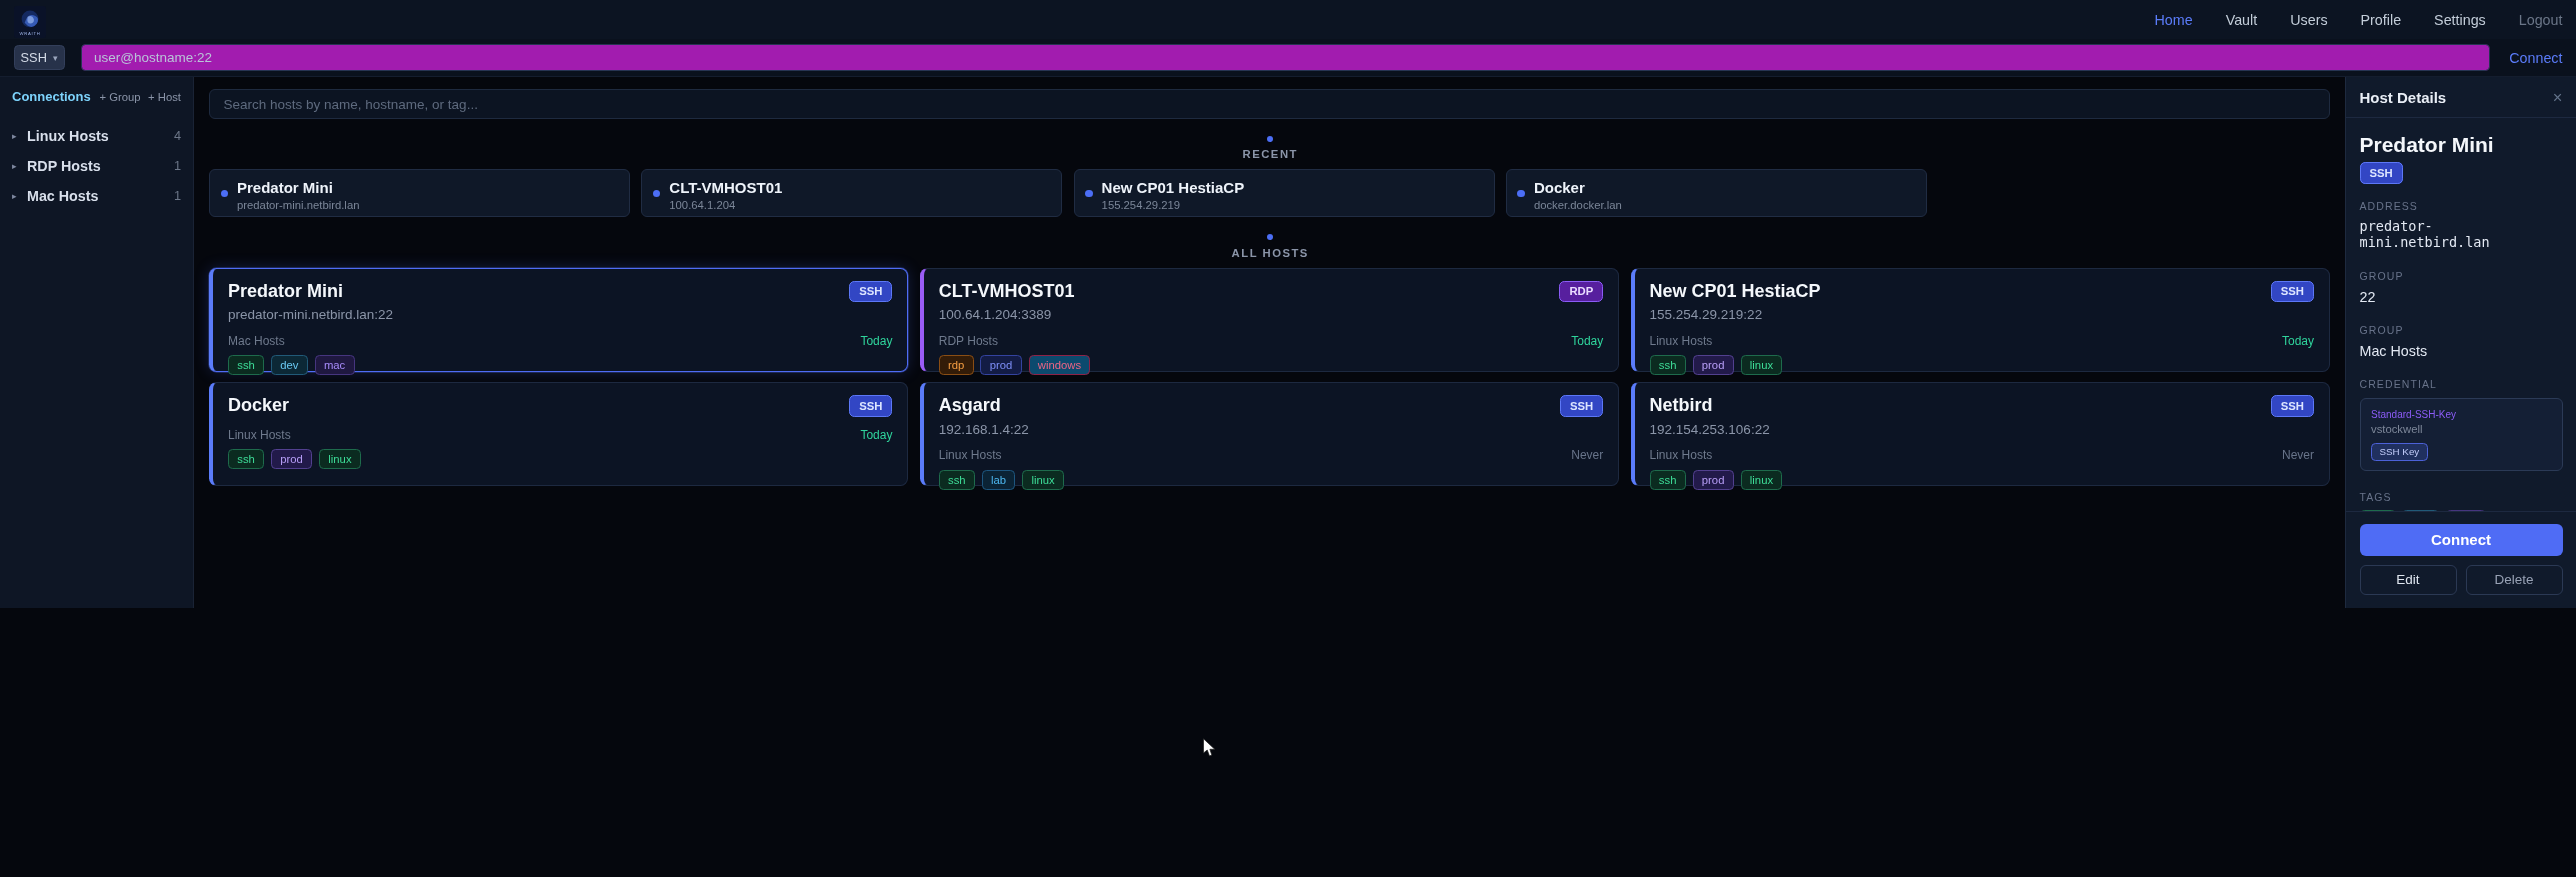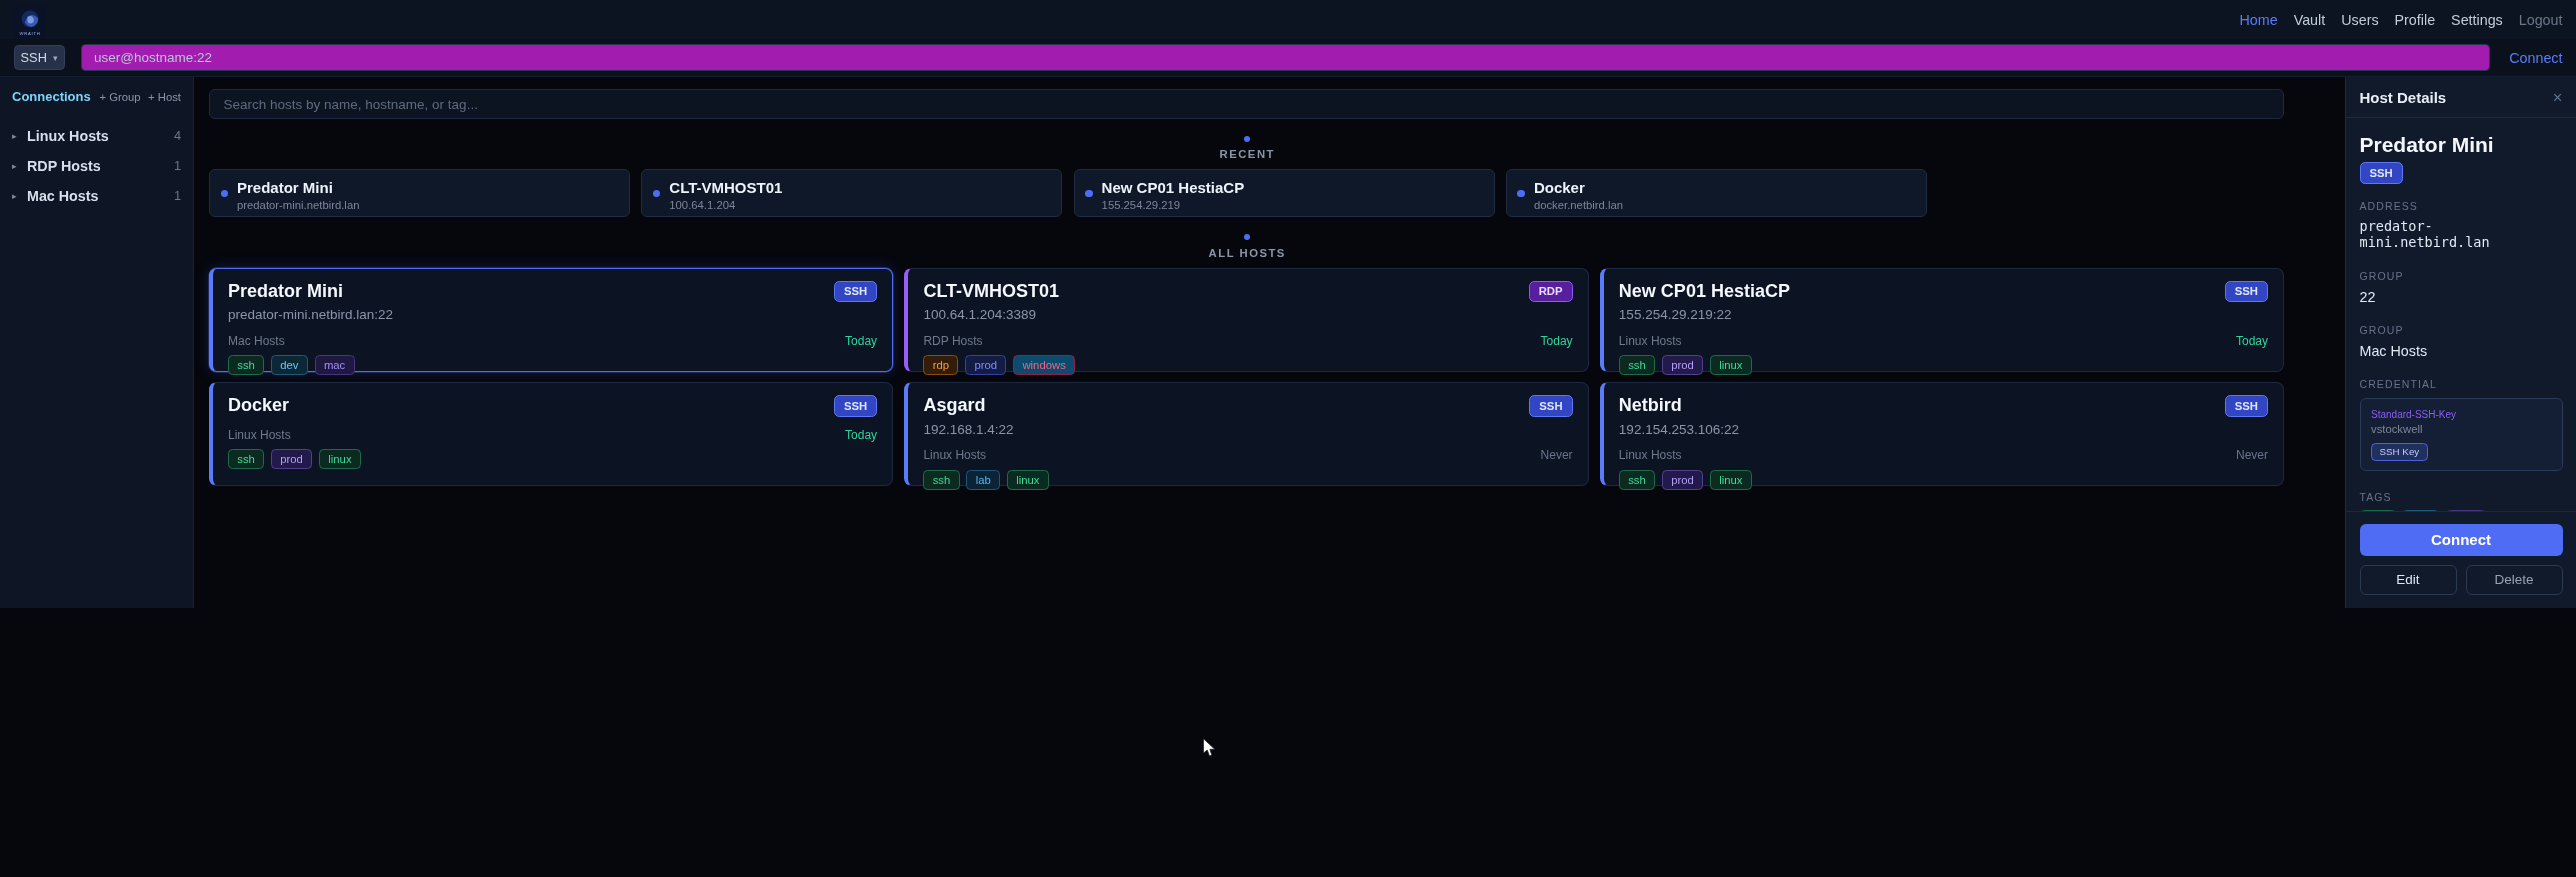--- a/index.html
+++ b/index.html
@@ -7,21 +7,21 @@
   body {
     font-family:"Liberation Sans", sans-serif;
     background:#05070d;
     color:#e6ecf5;
     overflow:hidden;
     position:relative;
   }
   
   .topbar1 { height:39px; background:#0c1422; display:flex; align-items:center; padding:0 13.5px; }
   .logo { width:32px; height:32px; border-radius:3px; overflow:hidden; flex:0 0 auto; margin-top:4.5px; }
-  .nav { margin-left:auto; display:flex; gap:16px; align-items:center; font-size:14.3px; }
+  .nav { margin-left:auto; display:flex; gap:33px; align-items:center; font-size:14.3px; }
   .nav a { text-decoration:none; color:#c3cdd9; cursor:pointer; }
   .nav a.active { color:#5b7cfa; }
   .nav a.dim { color:#6b7688; }
   
   .topbar2 { height:38px; background:#0a111d; display:flex; align-items:center; padding:0 13.5px; border-bottom:0.8px solid #141d2e; }
   .proto-select { width:51px; height:25.5px; background:#27324a; color:#d4dbe7; border:0.8px solid #333f5b; border-radius:4.5px;
      font-size:12.8px; display:flex; align-items:center; justify-content:center; gap:6px; cursor:pointer; }
   .proto-select .caret { font-size:9px; color:#9aa6bd; }
   .qc-input { flex:1; margin-left:16.5px; height:27px; background:#a21caf; border:0.8px solid #273452; border-radius:4.5px;
      color:#b9c4d8; font-size:13.5px; padding:0 12px; font-family:"Liberation Sans",sans-serif; outline:none; }
@@ -60,21 +60,21 @@
   .hc-name { font-size:18px; font-weight:bold; color:#f4f7fb; }
   .proto-badge { font-size:11.3px; font-weight:bold; padding:3.8px 9px; border-radius:5.3px; border:0.8px solid; }
   .hc-addr { font-size:13.5px; color:#8b95a8; margin-top:5.3px; }
   .hc-meta { display:flex; justify-content:space-between; margin-top:11.3px; font-size:12px; }
   .hc-group { color:#6f7a8d; }
   .hc-last.today { color:#2fd49c; }
   .hc-last.never { color:#68748a; }
   .tags { display:flex; gap:6.8px; margin-top:7.5px; }
   .tag { font-size:11.3px; padding:3px 8.3px; border-radius:4.5px; border:0.8px solid; }
   
-  .rpanel { width:231px; background:#101a2b; border-left:0.8px solid #1e2a3f; flex:0 0 auto; display:flex; flex-direction:column;margin-left:46px; }
+  .rpanel { width:231px; background:#101a2b; border-left:0.8px solid #1e2a3f; flex:0 0 auto; display:flex; flex-direction:column; }
   .rp-head { height:41px; border-bottom:0.8px solid #1d2940; display:flex; align-items:center; justify-content:space-between; padding:0 13.5px; }
   .rp-title { font-size:15px; font-weight:bold; color:#e9eef6; }
   .rp-close { font-size:16.5px; color:#64748b; cursor:pointer; line-height:1; }
   .rp-body { padding:15px 13.5px 0 13.5px; flex:1; overflow:hidden; }
   .rp-host { font-size:21px; font-weight:bold; color:#f4f7fb; }
   .rp-badge-row { margin-top:9px; }
   .field { margin-top:19.5px; }
   .f-label { font-size:10.5px; letter-spacing:1.1px; color:#68738a; }
   .f-value { margin-top:6.8px; font-size:14.3px; color:#e3e9f3; }
   .f-value.mono { font-family:"DejaVu Sans Mono", monospace; font-size:13.5px; }
@@ -180,21 +180,21 @@
           <span class="dot"></span>
           <div>
             <div class="rc-name">New CP01 HestiaCP</div>
             <div class="rc-host">155.254.29.219</div>
           </div>
         </div>
         <div class="recent-card">
           <span class="dot"></span>
           <div>
             <div class="rc-name">Docker</div>
-            <div class="rc-host">docker.netbird.lan</div>
+            <div class="rc-host">docker.docker.lan</div>
           </div>
         </div>
       </div>
     <div class="sec-head">
       <span class="sec-dot"></span>
       <span class="sec-label">ALL HOSTS</span>
     </div>
     <div class="hosts-grid" id="hosts-grid">
         <div class="host-card selected" style="border-left-color: rgb(91, 124, 250);">
           <div class="hc-top">

